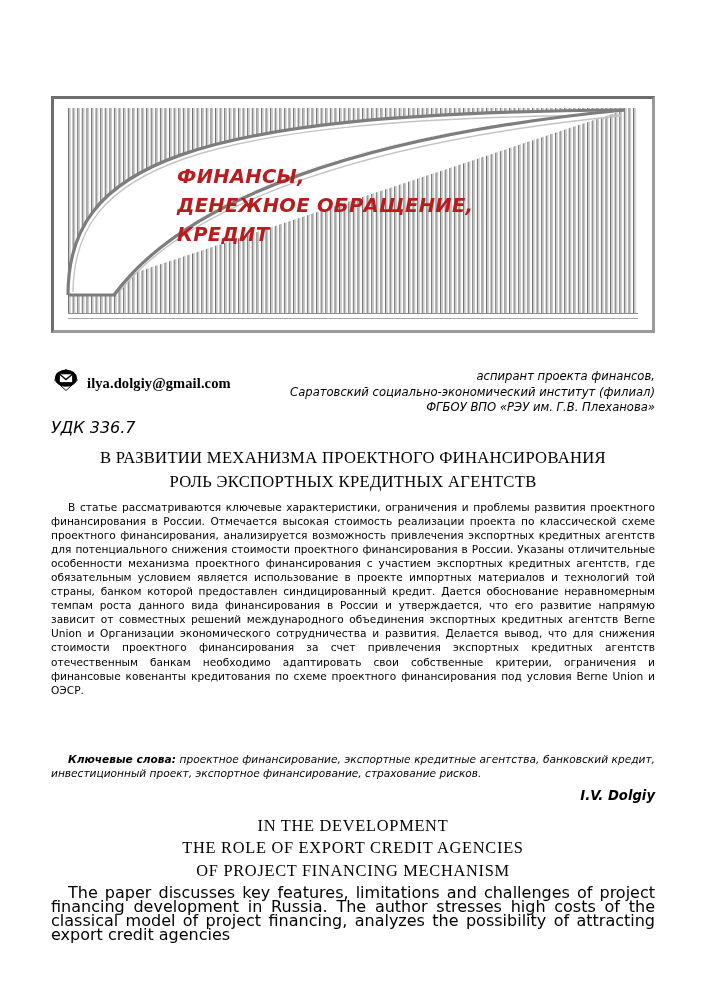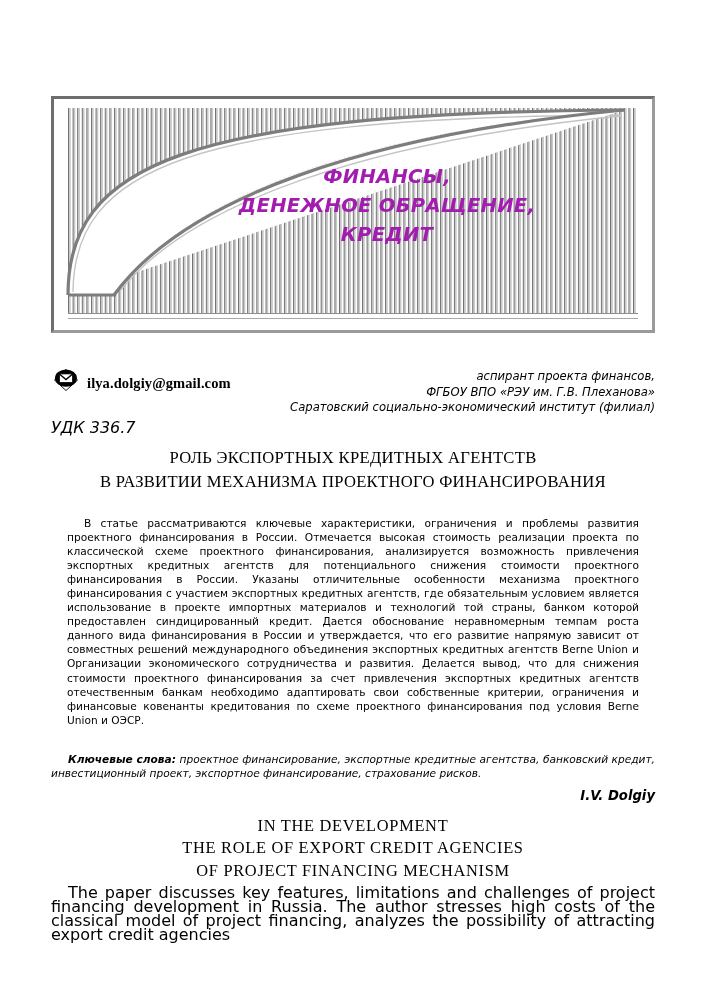--- a/index.html
+++ b/index.html
@@ -59,28 +59,28 @@
     height:4px;
     border-top:1.6px solid #8d8d8d;
     border-bottom:1.6px solid #a8a8a8;
     background:#fff;
   }
 
   .banner-title{
     position:absolute;
     left:120px; top:60px;
     width:420px;
-    text-align:center;
+    text-align:left;
     font-family:"DejaVu Sans", sans-serif;
     font-style:italic;
     font-weight:bold;
     font-size:19.5px;
     line-height:29px;
     letter-spacing:0.3px;
-    color:#a21caf;
+    color:#b91c1c;
     z-index:6;
   }
 
   
   .page{
     position:absolute;
     left:51px; top:0;
     width:604px; height:1003px;
   }
 
@@ -143,21 +143,21 @@
     position:absolute;
     left:0; top:500px;
     width:604px;
     font-family:"DejaVu Sans", sans-serif;
     font-size:10.6px;
     line-height:14.05px;
     text-align:justify;
     text-indent:17px;
     hyphens:manual;
   }
-  .ru-abstract p{margin:16px;}
+  .ru-abstract p{margin:0;}
 
   .keywords{
     position:absolute;
     left:0; top:752px;
     width:604px;
     font-family:"DejaVu Sans", sans-serif;
     font-style:italic;
     font-size:10.6px;
     line-height:14.05px;
     text-align:justify;
@@ -243,28 +243,28 @@
           <polyline points="6.4,5.9 13,11.6 19.6,5.9" fill="none" stroke="#000000" stroke-width="1.3"></polyline>
         </svg>
       </span>
       <span class="mail-text">ilya.dolgiy@gmail.com</span>
     </div>
 
     <div class="udk">УДК 336.7</div>
 
     <div class="author-block">
       <div>аспирант проекта финансов,</div>
+      <div>Саратовский социально-экономический институт (филиал)</div>
       <div>ФГБОУ ВПО «РЭУ им. Г.В. Плеханова»</div>
-      <div>Саратовский социально-экономический институт (филиал)</div>
     </div>
   </div>
 
   <div class="ru-title">
+    <div>В РАЗВИТИИ МЕХАНИЗМА ПРОЕКТНОГО ФИНАНСИРОВАНИЯ</div>
     <div>РОЛЬ ЭКСПОРТНЫХ КРЕДИТНЫХ АГЕНТСТВ</div>
-    <div>В РАЗВИТИИ МЕХАНИЗМА ПРОЕКТНОГО ФИНАНСИРОВАНИЯ</div>
   </div>
 
   <div class="ru-abstract">
     <p>В статье рассматриваются ключевые характеристики, ограничения и проблемы развития проектного финансирования в России. Отмечается высокая стоимость реализации проекта по классической схеме проектного финансирования, анализируется возможность привлечения экспортных кредитных агентств для потенциального снижения стоимости проектного финансирования в России. Указаны отличительные особенности механизма проектного финансирования с участием экспортных кредитных агентств, где обязательным условием является использование в проекте импортных материалов и технологий той страны, банком которой предоставлен синдицированный кредит. Дается обоснование неравномерным темпам роста данного вида финансирования в России и утверждается, что его развитие напрямую зависит от совместных решений международного объединения экспортных кредитных агентств Berne Union и Организации экономического сотрудничества и развития. Делается вывод, что для снижения стоимости проектного финансирования за счет привлечения экспортных кредитных агентств отечественным банкам необходимо адаптировать свои собственные критерии, ограничения и финансовые ковенанты кредитования по схеме проектного финансирования под условия Berne Union и ОЭСР.</p>
   </div>
 
   <div class="keywords">
     <b>Ключевые слова:</b><span> проектное финансирование, экспортные кредитные агентства, банковский кредит, инвестиционный проект, экспортное финансирование, страхование рисков.</span>
   </div>
 

